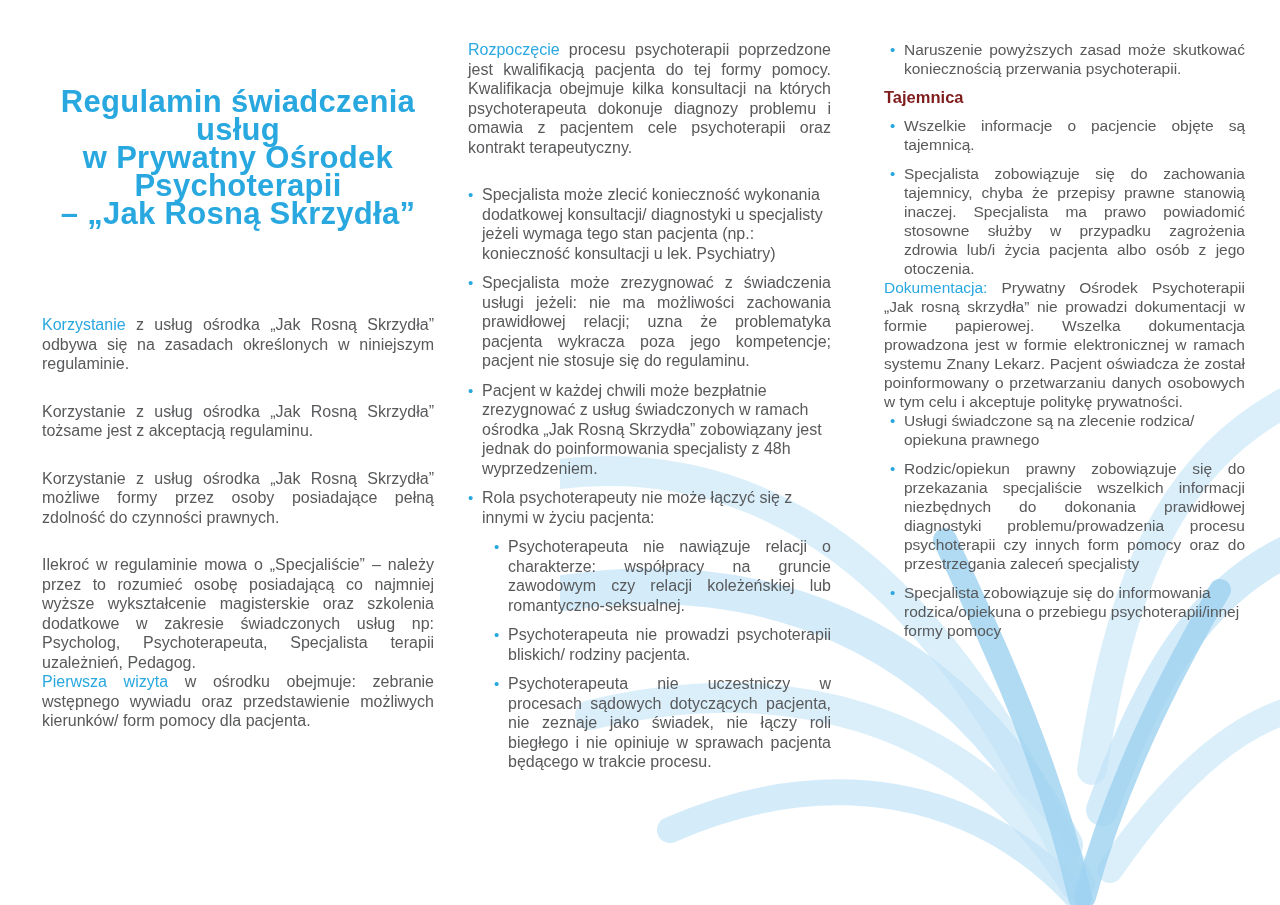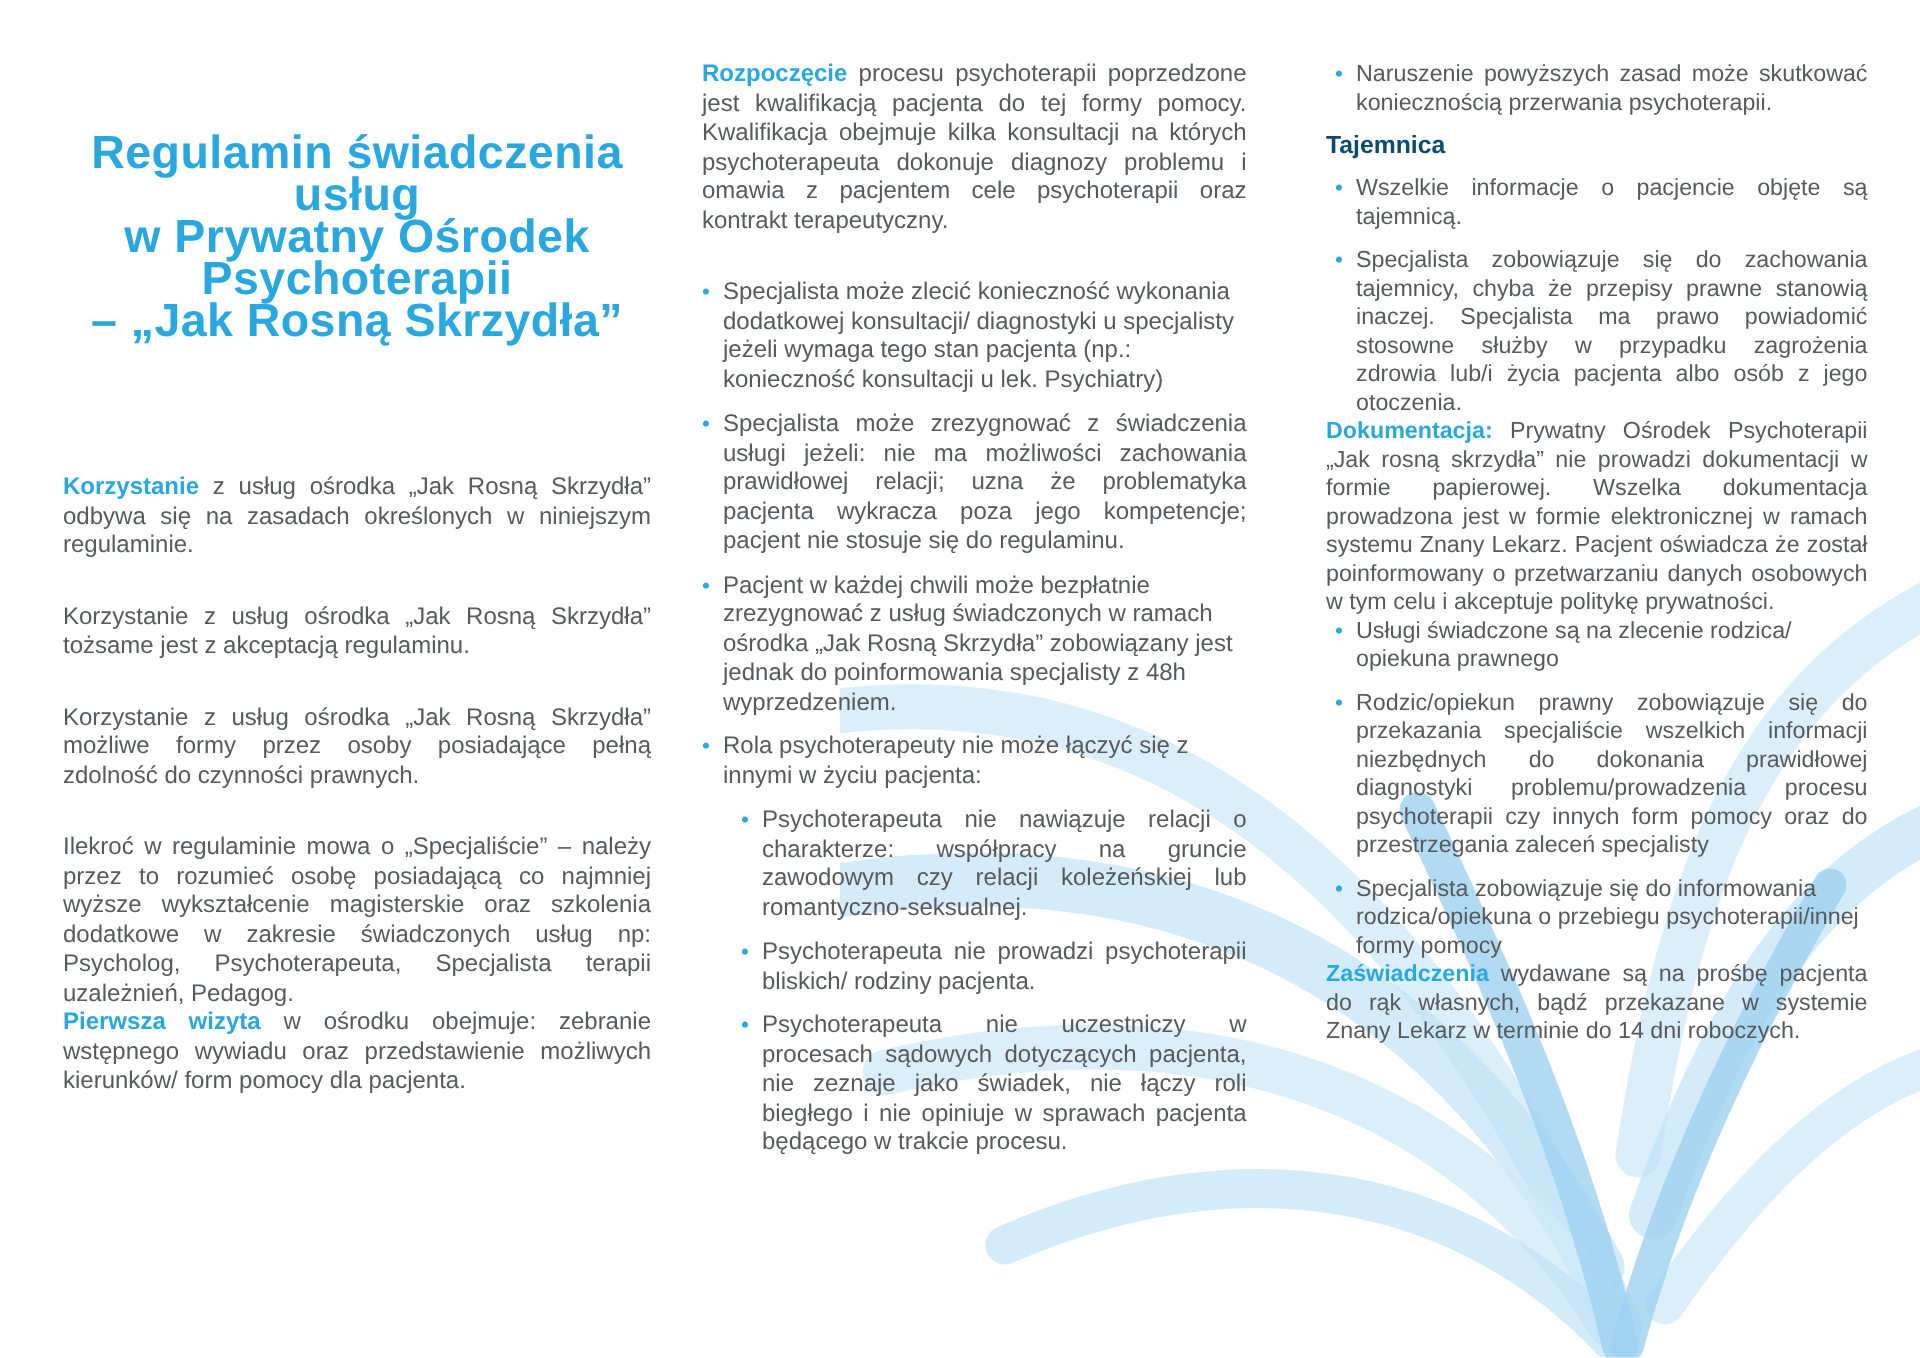--- a/index.html
+++ b/index.html
@@ -21,22 +21,22 @@
   .col3{left:884px;width:361px;padding-top:40px;font-size:15.5px;line-height:19px;}
   .doc-title{
     color:#29A8E0;font-weight:700;text-align:center;
     font-size:31px;line-height:28px;letter-spacing:.3px;
     margin:0 0 87px 0;
   }
   .doc-title .tline{display:block;}
   p.par{margin:0 0 28px 0;}
   p.par.tight{margin:0 0 0 0;}
   .j{text-align:justify;}
-  .lead{color:#29A8E0;font-weight:700;}
-  .h-blue{color:#0c4a6e;font-weight:700;margin:2px 0 9px 0;font-size:16.5px;}
+  .lead{color:#29A8E0;font-weight:400;}
+  .h-blue{color:#7f1d1d;font-weight:700;margin:2px 0 9px 0;font-size:16.5px;}
   .intro{margin:0 0 13px 0;}
   .blist{margin:0;padding:0;list-style:none;}
   .bitem{display:flex;margin:0 0 10px 0;}
   .bitem .dot{
     color:#29A8E0;flex:0 0 auto;width:14px;text-align:left;
     font-size:15px;line-height:inherit;
   }
   .bitem .btext{flex:1 1 auto;}
   .sublist{margin:0 0 0 26px;padding:0;list-style:none;}
   .col3 .blist{padding-left:6px;}
@@ -150,14 +150,13 @@
     <li class="bitem">
         <span class="dot">•</span>
         <span class="btext j">Rodzic/opiekun prawny zobowiązuje się do przekazania specjaliście wszelkich informacji niezbędnych do dokonania prawidłowej diagnostyki problemu/prowadzenia procesu psychoterapii czy innych form pomocy oraz do przestrzegania zaleceń specjalisty</span>
       </li>
     <li class="bitem mb0">
         <span class="dot">•</span>
         <span class="btext">Specjalista zobowiązuje się do informowania rodzica/opiekuna o przebiegu psychoterapii/innej formy pomocy</span>
       </li>
   </ul>
 
-  <p class="par j"><span class="lead">Zaświadczenia</span><span> wydawane są na prośbę pacjenta do rąk własnych, bądź przekazane w systemie Znany Lekarz w terminie do 14 dni roboczych.</span></p>
 </div>
 
 </body></html>

